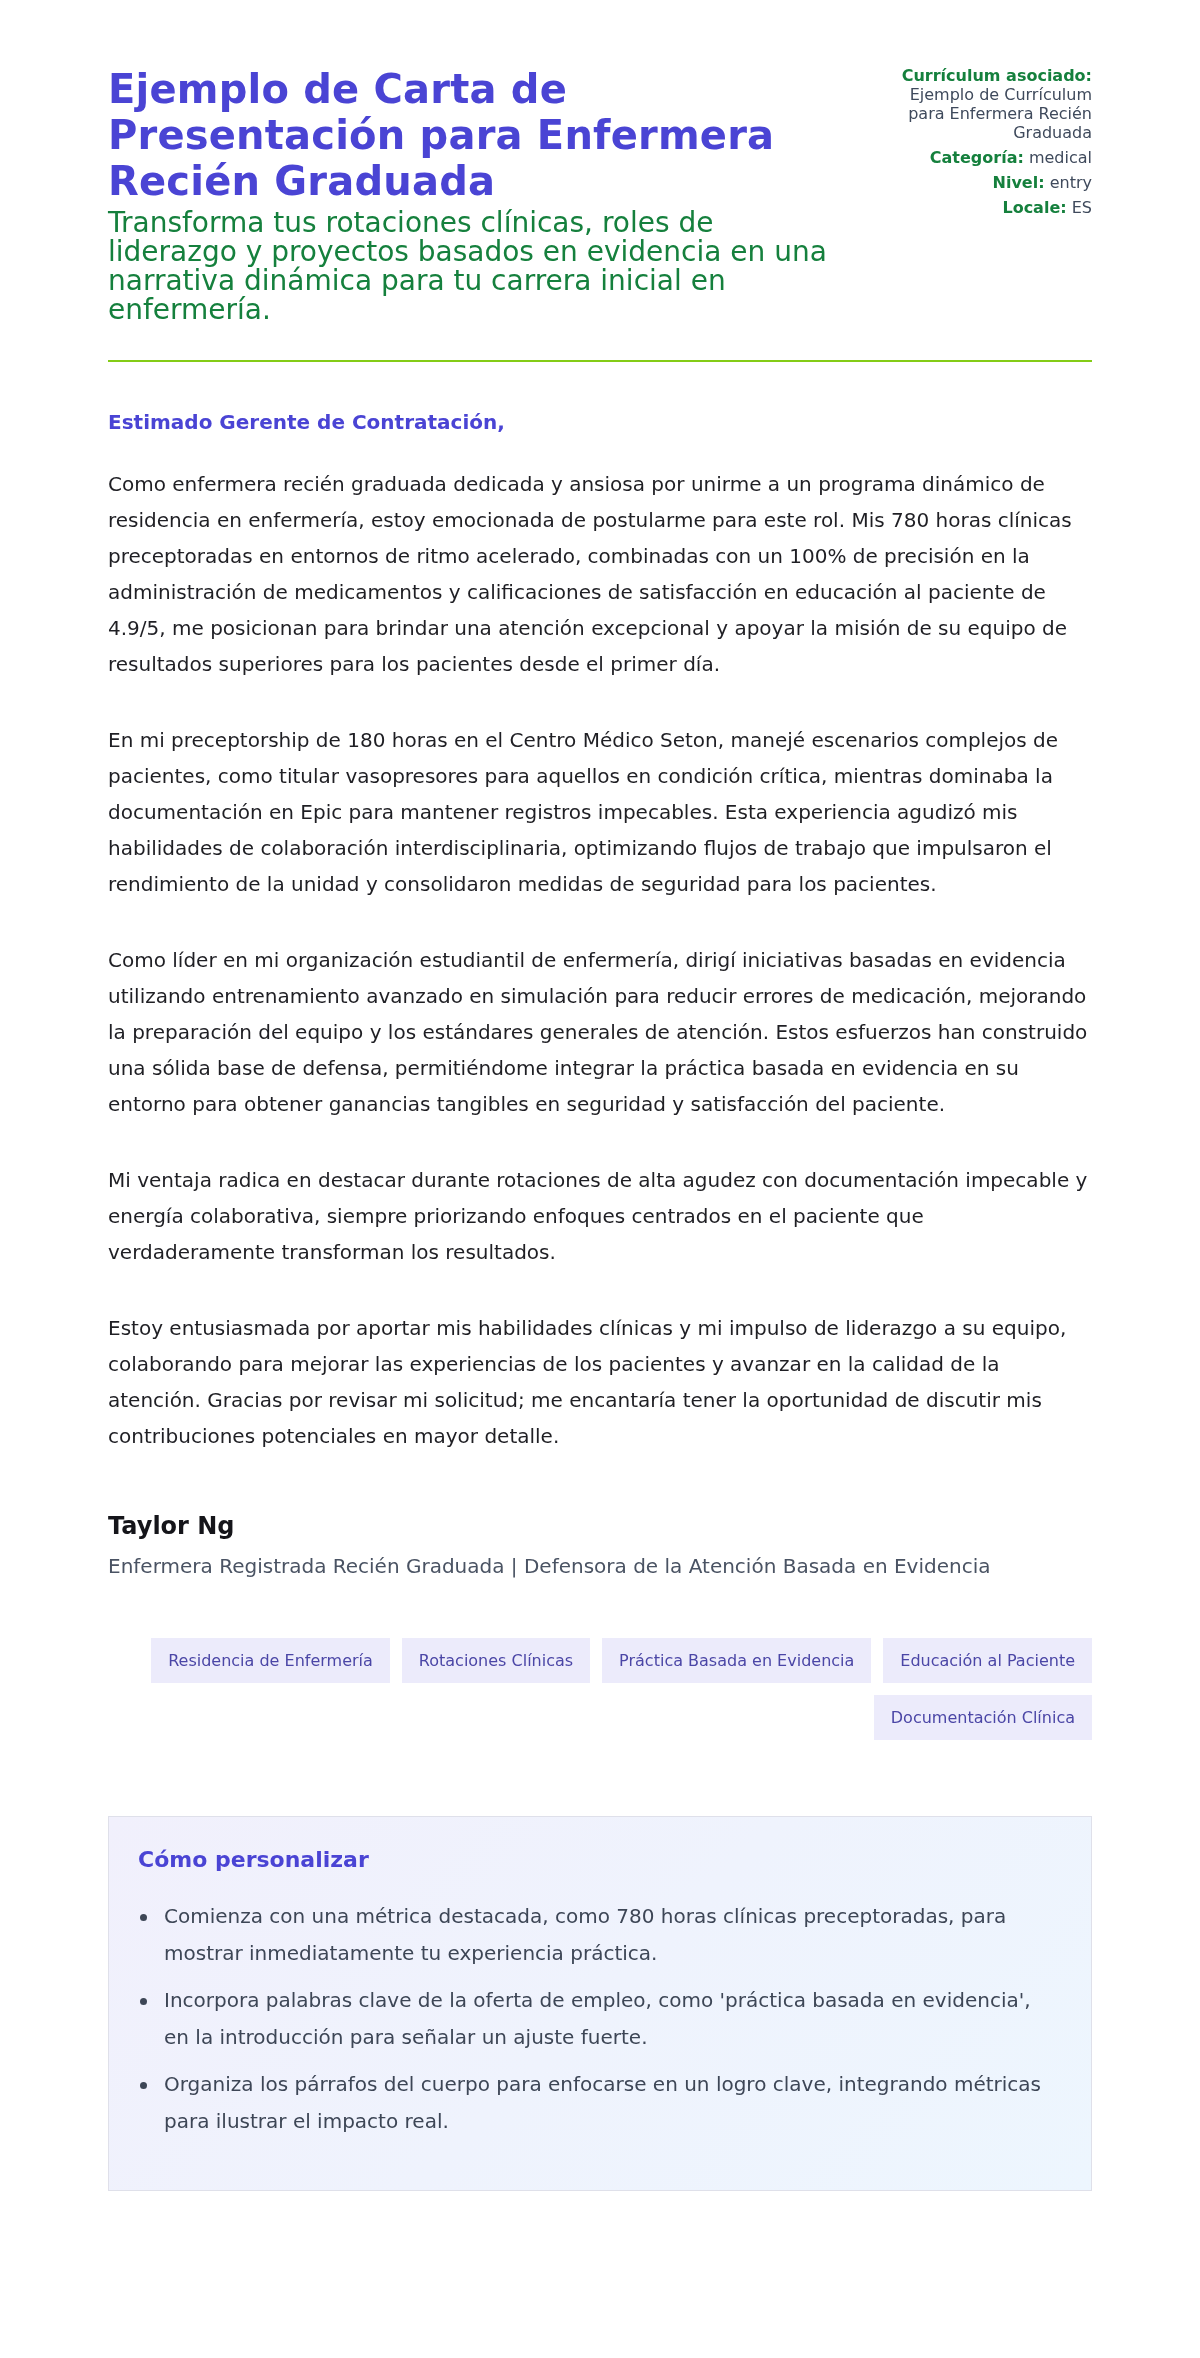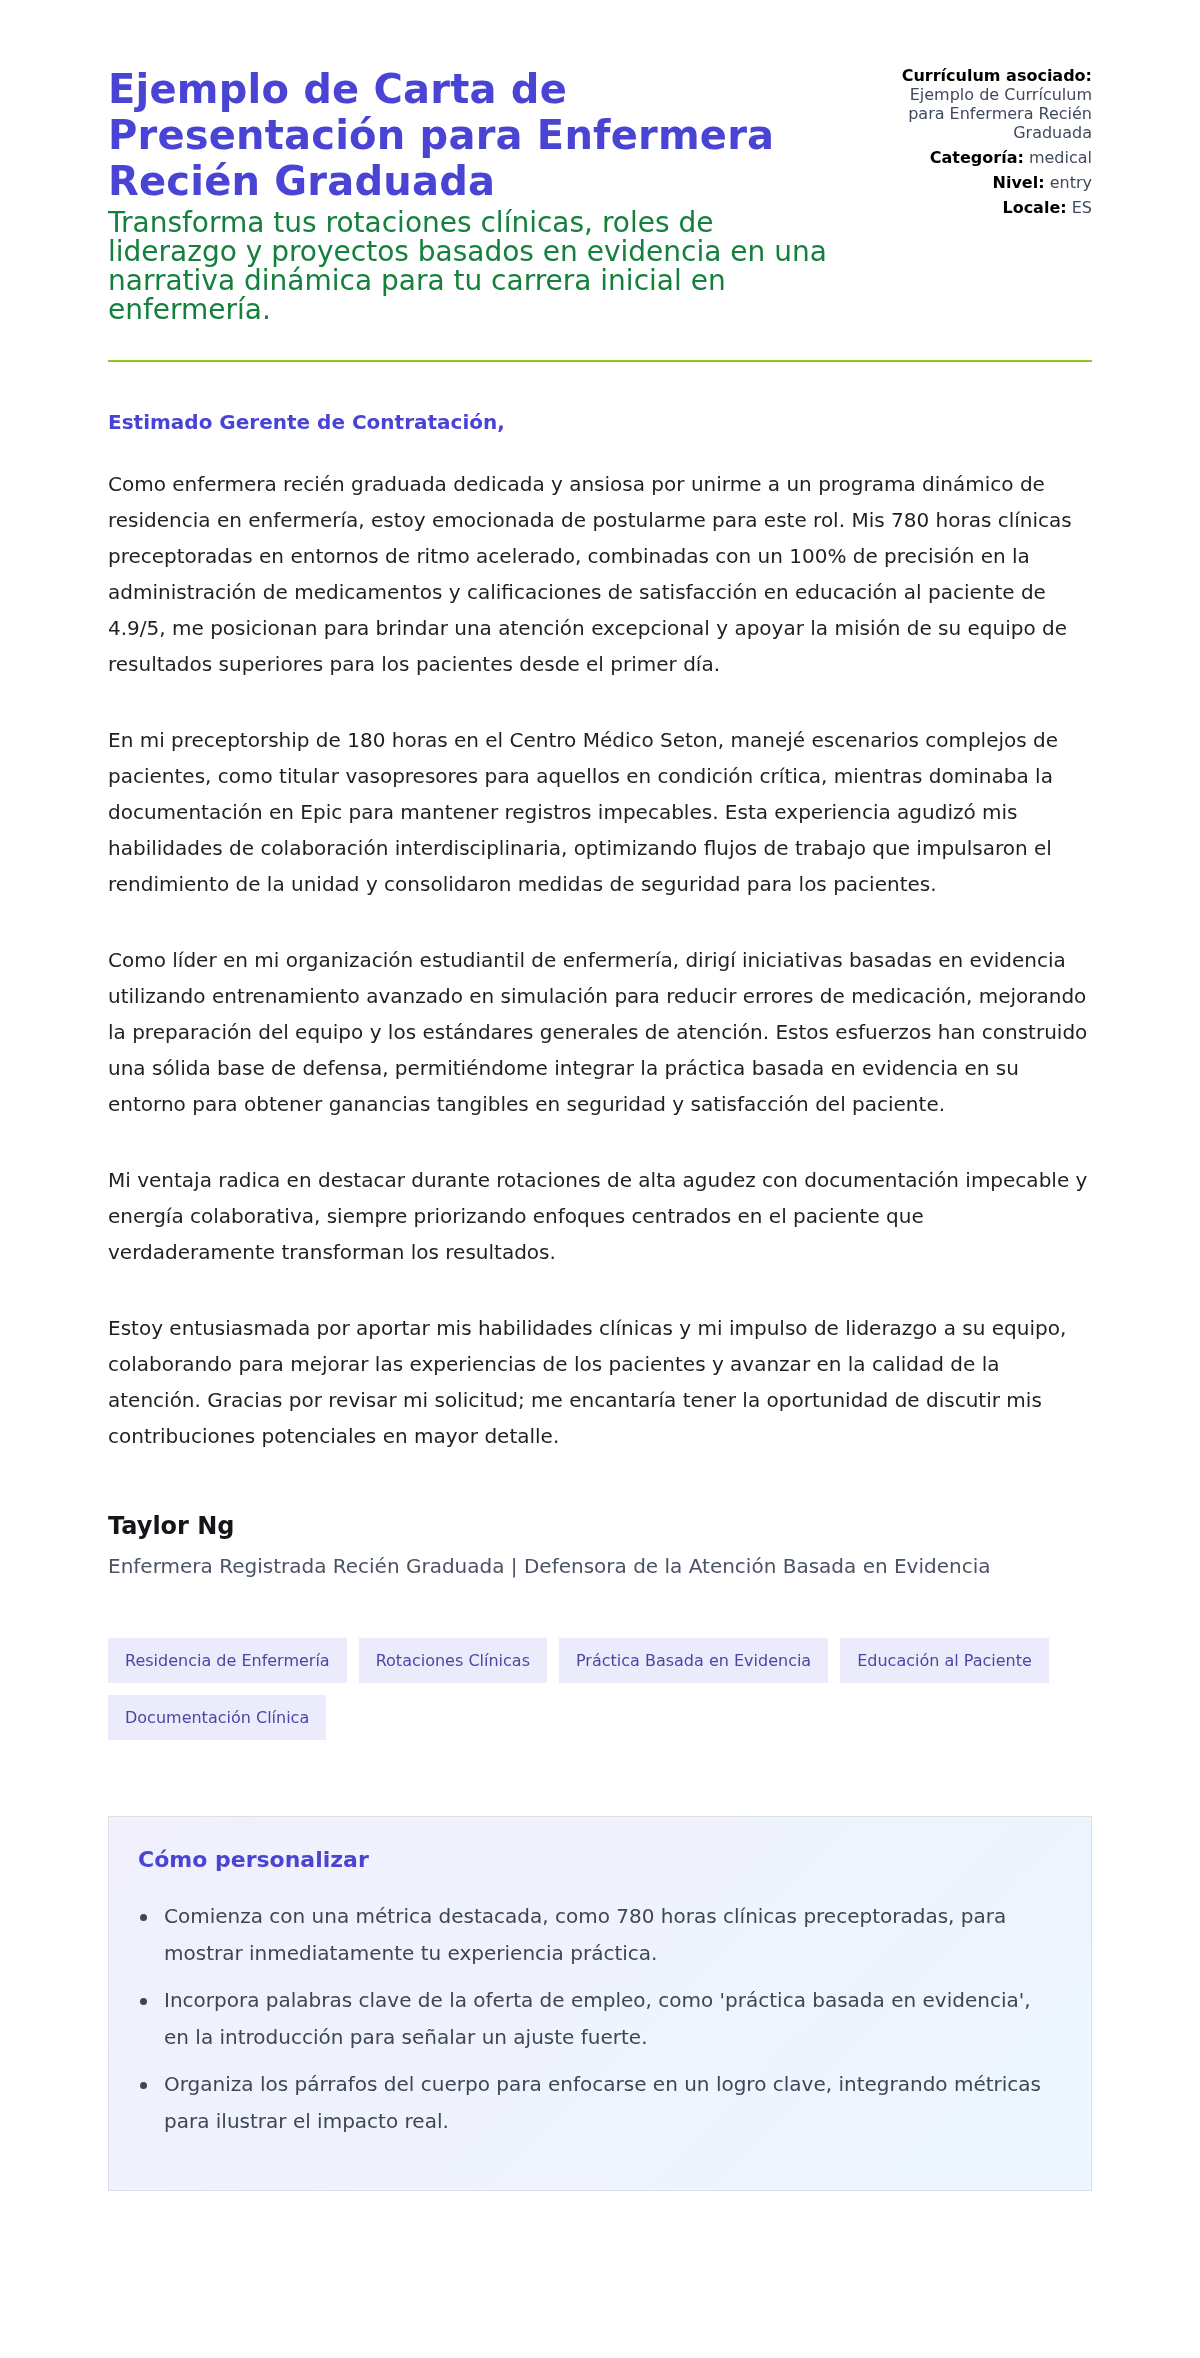--- a/index.html
+++ b/index.html
@@ -37,21 +37,21 @@
   }
   .meta {
     width: 220px;
     text-align: right;
     font-size: 16px;
     color: #3f4a5c;
     line-height: 19px;
     padding-top: 0px;
   }
   .meta-block { margin-bottom: 6px; }
-  .meta-label { font-weight: bold; color: #000000; }
+  .meta-label { font-weight: bold; color: #15803d; }
   .salutation {
     margin-top: 48px;
     font-size: 20px;
     font-weight: bold;
     color: #4a44d4;
   }
   .body-text { margin-top: 32px; }
   .para {
     font-size: 20px;
     line-height: 36px;
@@ -68,20 +68,21 @@
     margin-top: 14px;
     font-size: 20px;
     color: #4a5363;
   }
   .tags {
     margin-top: 60px;
     display: flex;
     flex-wrap: wrap;
     gap: 12px 12px;
     width: 984px;
+    justify-content: flex-end;
   }
   .tag {
     background: #ecebfb;
     color: #4b46a6;
     font-size: 16px;
     padding: 13px 17px;
     line-height: 19px;
   }
   .tips {
     margin-top: 76px;

